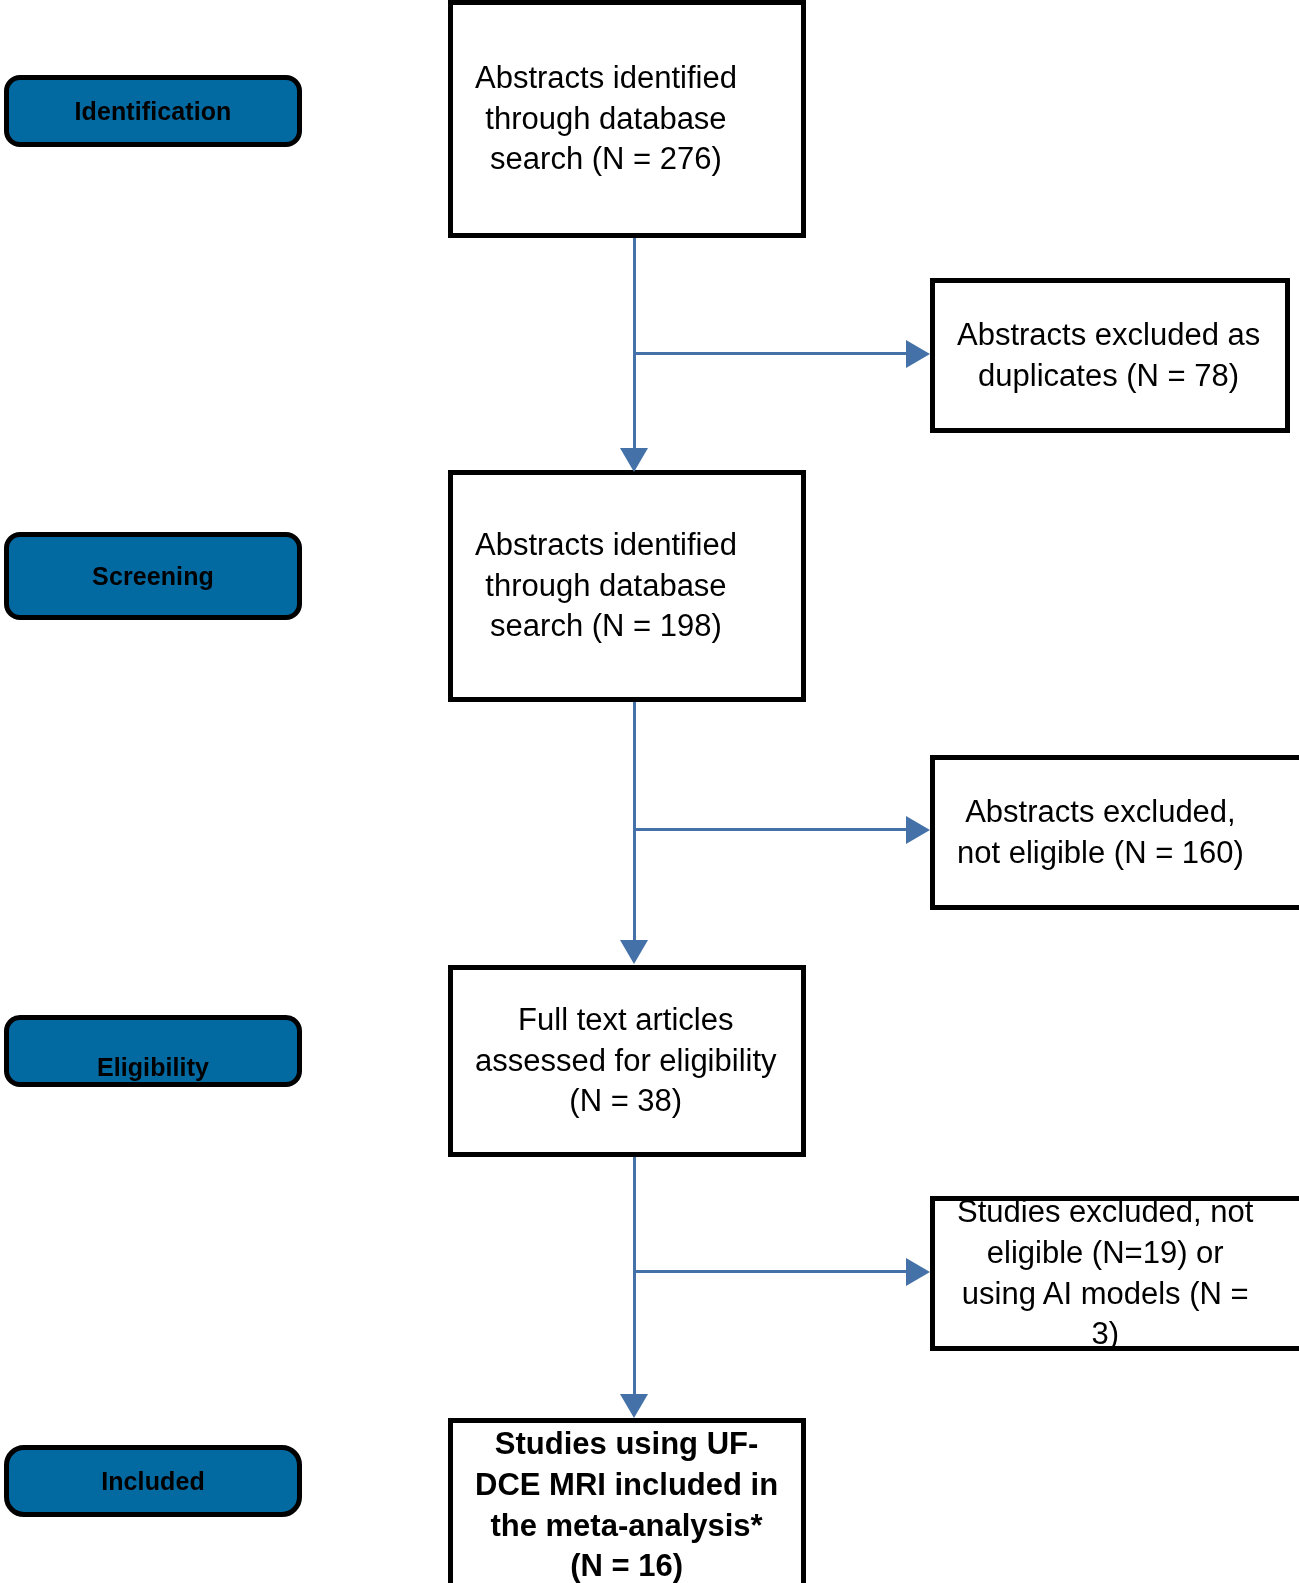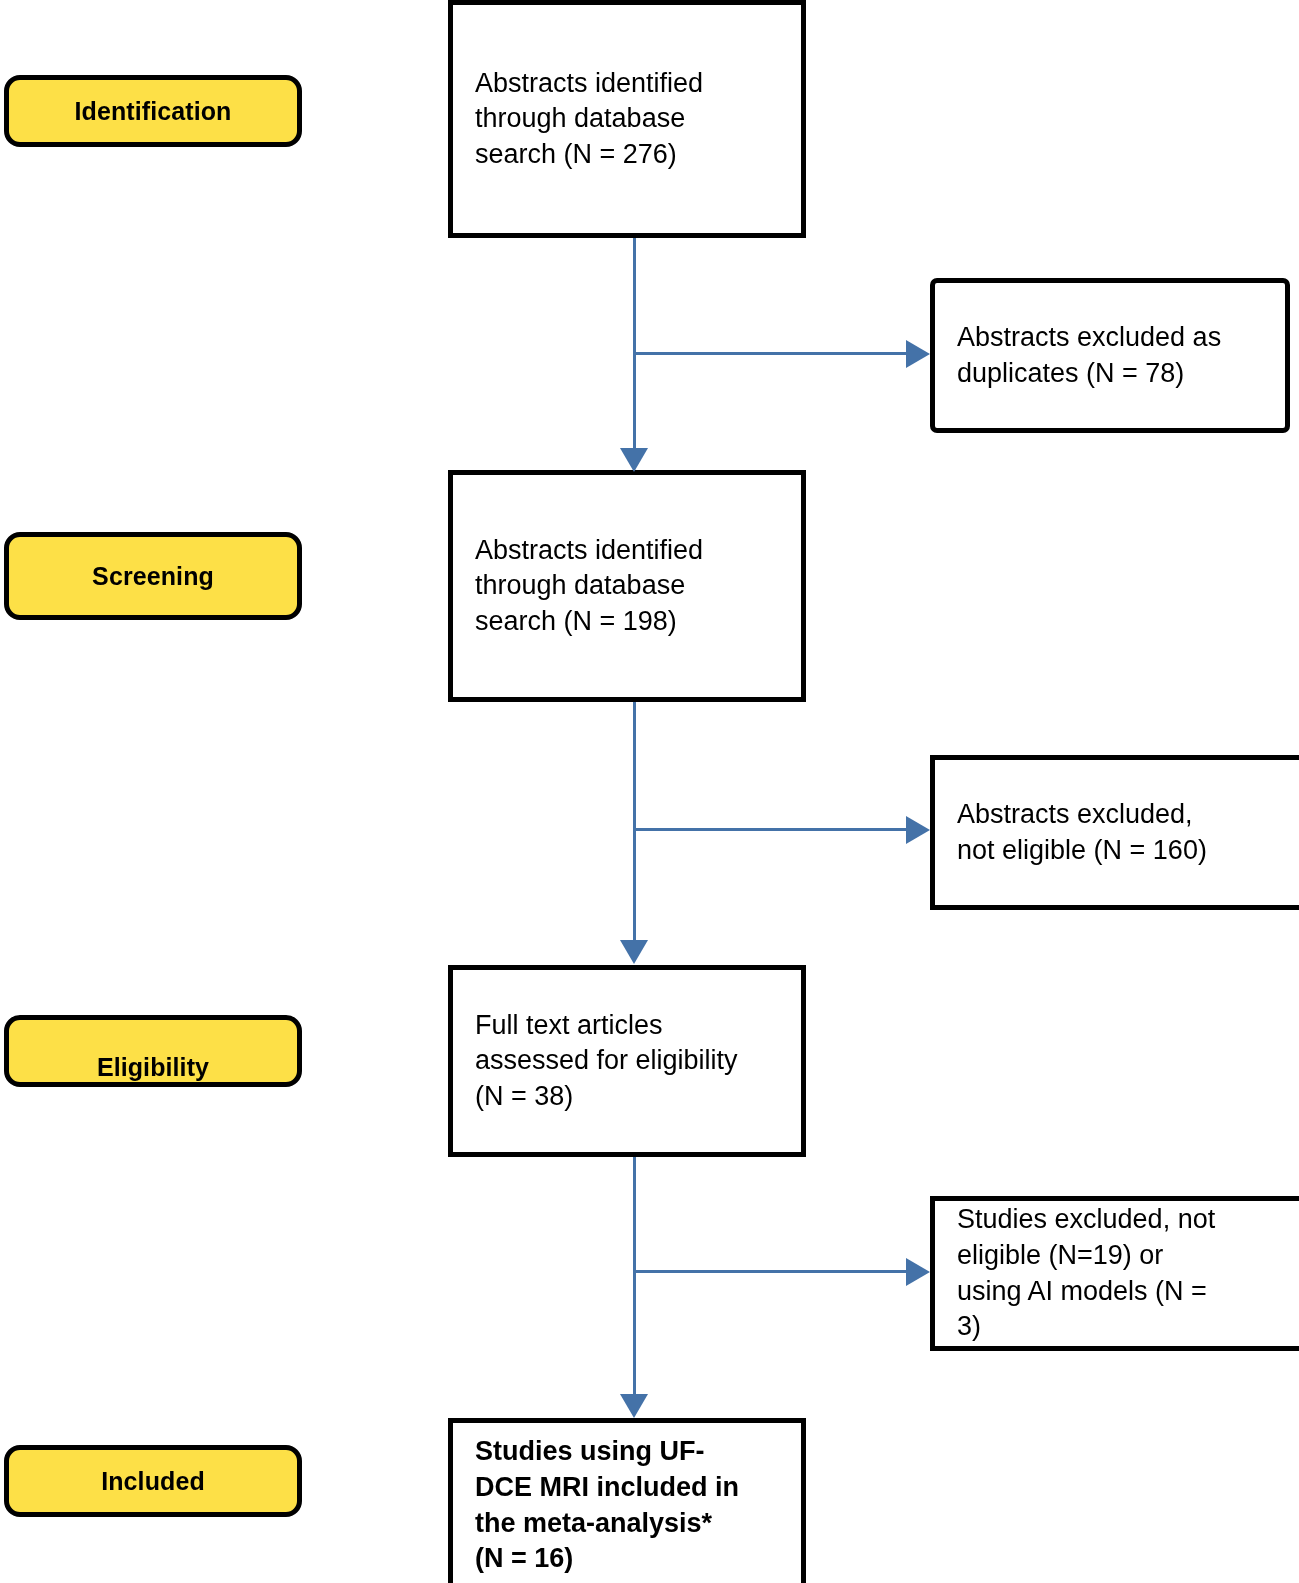--- a/index.html
+++ b/index.html
@@ -16,21 +16,21 @@
     width: 1299px;
     height: 1583px;
     background: #ffffff;
     overflow: hidden;
   }
 
   
   .stage-pill {
     position: absolute;
     box-sizing: border-box;
-    background: #fde047;
+    background: #0369a1;
     border: 5px solid #000000;
     border-radius: 16px;
     display: flex;
     align-items: center;
     justify-content: center;
   }
   .stage-pill-label {
     font-size: 25px;
     font-weight: bold;
     color: #000000;
@@ -41,25 +41,26 @@
   
   .proc-box {
     position: absolute;
     box-sizing: border-box;
     background: #ffffff;
     border: 5px solid #000000;
     display: flex;
     align-items: center;
   }
   .proc-text {
-    font-size: 27px;
+    font-size: 31px;
     line-height: 1.32;
     color: #000000;
     padding: 0 14px 0 22px;
     white-space: pre-line;
+    text-align: center;
   }
   .proc-text.bold {
     font-weight: bold;
   }
 
   
   .conn-v {
     position: absolute;
     width: 3px;
     background: #4472A8;
@@ -96,21 +97,21 @@
   </div>
 
   <div class="stage-pill" style="left:4px; top:532px; width:298px; height:88px;">
     <span class="stage-pill-label">Screening</span>
   </div>
 
   <div class="stage-pill" style="left:4px; top:1015px; width:298px; height:72px;align-items:flex-end;">
     <span class="stage-pill-label">Eligibility</span>
   </div>
 
-  <div class="stage-pill" style="left:4px; top:1445px; width:298px; height:72px;">
+  <div class="stage-pill" style="left:4px; top:1445px; width:298px; height:72px;border-radius:20px;">
     <span class="stage-pill-label">Included</span>
   </div>
 
   <div class="proc-box" style="left:448px; top:0px; width:358px; height:238px;">
     <div class="proc-text">Abstracts identified
 through database
 search (N = 276)</div>
   </div>
 
   <div class="proc-box" style="left:448px; top:470px; width:358px; height:232px;">
@@ -125,21 +126,21 @@
 (N = 38)</div>
   </div>
 
   <div class="proc-box" style="left:448px; top:1418px; width:358px; height:175px;">
     <div class="proc-text bold">Studies using UF-
 DCE MRI included in
 the meta-analysis*
 (N = 16)</div>
   </div>
 
-  <div class="proc-box" style="left:930px; top:278px; width:360px; height:155px;border-radius:7px;">
+  <div class="proc-box" style="left:930px; top:278px; width:360px; height:155px;">
     <div class="proc-text">Abstracts excluded as
 duplicates (N = 78)</div>
   </div>
 
   <div class="proc-box" style="left:930px; top:755px; width:412px; height:155px;">
     <div class="proc-text">Abstracts excluded,
 not eligible (N = 160)</div>
   </div>
 
   <div class="proc-box" style="left:930px; top:1196px; width:404px; height:155px;">

